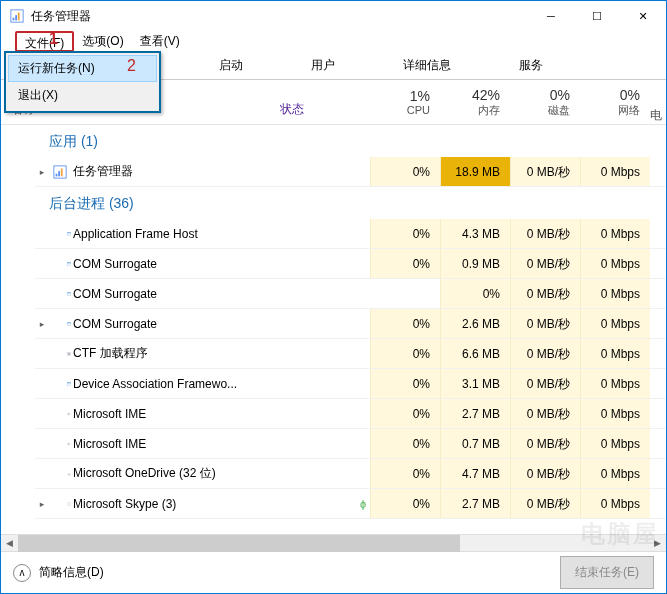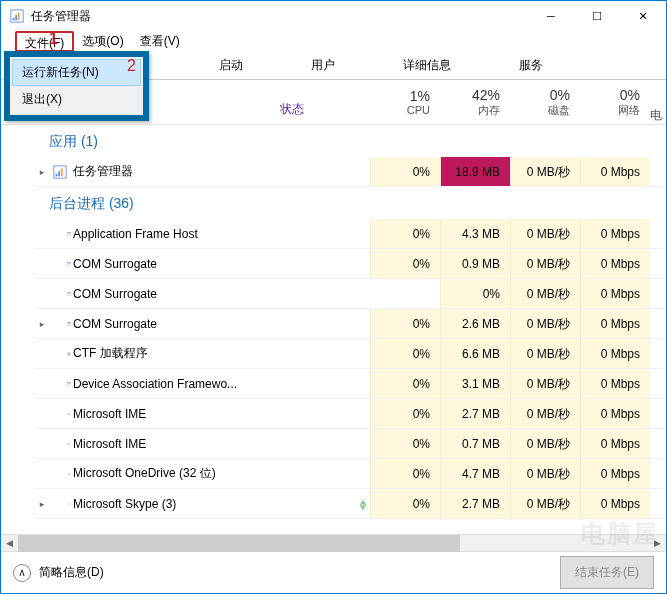--- a/index.html
+++ b/index.html
@@ -5,21 +5,21 @@
 * { box-sizing: border-box; margin: 0; padding: 0; font-family: "Microsoft YaHei", "Segoe UI", sans-serif; }
 body { width: 667px; height: 594px; background: #fff; overflow: hidden; position: relative; }
 .window { width: 667px; height: 594px; border: 1px solid #0078d7; display: flex; flex-direction: column; background: #fff; }
 .titlebar { height: 30px; display: flex; align-items: center; padding-left: 8px; font-size: 12px; }
 .titlebar-icon { width: 16px; height: 16px; margin-right: 6px; display: inline-flex; align-items: center; justify-content: center; }
 .titlebar-spacer { flex: 1; }
 .winbtn { width: 46px; height: 30px; display: flex; align-items: center; justify-content: center; font-size: 11px; }
 .menubar { height: 21px; display: flex; font-size: 12px; padding-left: 14px; }
 .menuitem { padding: 2px 8px; position: relative; }
 .menuitem.active { border: 2px solid #c1272d; border-radius: 2px; }
-.dropdown { position: absolute; top: 51px; left: 4px; width: 145px; background: #f0f0f0; border: 6px solid #0369a1; box-shadow: 2px 2px 3px rgba(0,0,0,0.25); z-index: 10; padding: 2px; }
+.dropdown { position: absolute; top: 51px; left: 4px; width: 157px; background: #f0f0f0; border: 2px solid #0369a1; box-shadow: 2px 2px 3px rgba(0,0,0,0.25); z-index: 10; padding: 2px; }
 .dropdown-item { padding: 5px 10px; font-size: 12px; }
 .dropdown-item.hl { background: #cce8ff; border: 1px solid #99d1ff; padding: 4px 9px; }
 .annotation-1 { position: absolute; top: 30px; left: 49px; font-size: 16px; color: #c1272d; font-weight: bold; z-index: 20; }
 .annotation-2 { position: absolute; top: 57px; left: 127px; font-size: 16px; color: #c1272d; z-index: 20; }
 .tabs { display: flex; font-size: 12px; border-bottom: 1px solid #ccc; padding-left: 160px; }
 .tab { padding: 5px 10px; margin-left: 48px; }
 .headers { display: flex; height: 45px; border-bottom: 1px solid #e5e5e5; font-size: 12px; align-items: stretch; }
 .headers .name-col { flex: 1; display: flex; align-items: flex-end; padding: 0 0 6px 10px; color: #555; }
 .headers .status-col { width: 90px; display: flex; align-items: flex-end; padding-bottom: 6px; color: #4c1d95; }
 .headers .metric { width: 70px; display: flex; flex-direction: column; align-items: flex-end; justify-content: center; padding-right: 10px; }
@@ -27,21 +27,21 @@
 .headers .metric .lbl { font-size: 11px; color: #555; }
 .headers .net-col { width: 16px; display: flex; align-items: flex-end; color: #555; overflow: hidden; }
 .body { flex: 1; overflow-y: auto; font-size: 12px; margin-left: 34px; }
 .grp { color: #1a6cb3; padding: 8px 10px 6px 14px; font-size: 14px; }
 .row { display: flex; align-items: center; height: 30px; border-bottom: 1px solid #f0f0f0; }
 .row .exp { width: 14px; text-align: center; color: #666; font-size: 9px; }
 .row .ico { width: 22px; display: flex; align-items: center; justify-content: center; }
 .row .nm { flex: 1; padding-left: 2px; white-space: nowrap; overflow: hidden; text-overflow: ellipsis; }
 .row .leaf { width: 14px; text-align: center; color: #4caf50; font-size: 11px; }
 .row .cell { width: 70px; text-align: right; padding-right: 10px; background: #fff8dc; height: 100%; line-height: 30px; border-left: 1px solid #f4edc8; }
-.row .cell.mem { background: #be185d; }
+.row .cell.mem { background: #eab308; }
 .row .net { width: 16px; }
 .hscroll { height: 17px; background: #f0f0f0; display: flex; align-items: center; border-top: 1px solid #ddd; }
 .hscroll .arrow { width: 17px; text-align: center; font-size: 9px; color: #666; }
 .hscroll .track { flex: 1; position: relative; height: 17px; }
 .hscroll .thumb { position: absolute; left: 0; width: 70%; height: 100%; background: #cdcdcd; }
 .footer { height: 42px; border-top: 1px solid #ddd; display: flex; align-items: center; padding: 0 12px; font-size: 12px; }
 .footer .circ { width: 18px; height: 18px; border: 1px solid #888; border-radius: 50%; display: flex; align-items: center; justify-content: center; margin-right: 8px; font-size: 10px; }
 .footer .spacer { flex: 1; }
 .footer-btn { border: 1px solid #adadad; background: #e1e1e1; padding: 7px 14px; font-size: 12px; color: #888; }
 .watermark { position: absolute; right: 8px; bottom: 44px; font-size: 24px; font-weight: bold; color: rgba(0,0,0,0.07); letter-spacing: 2px; pointer-events: none; }

